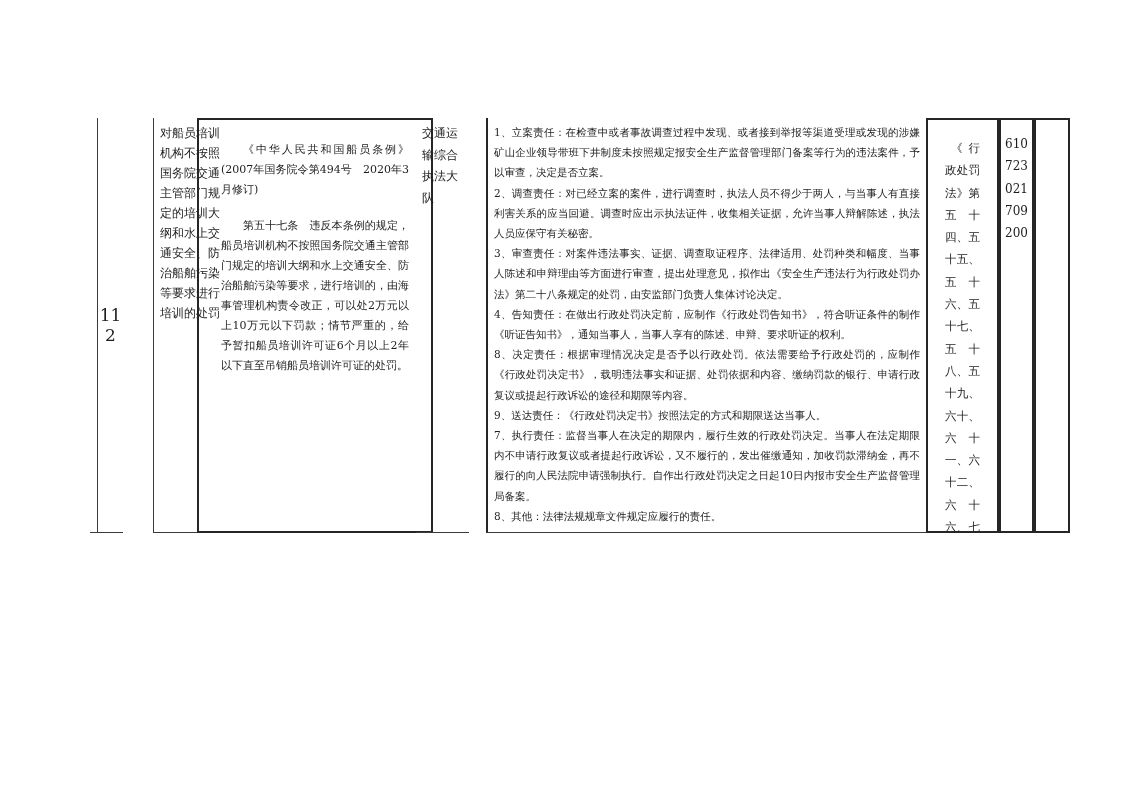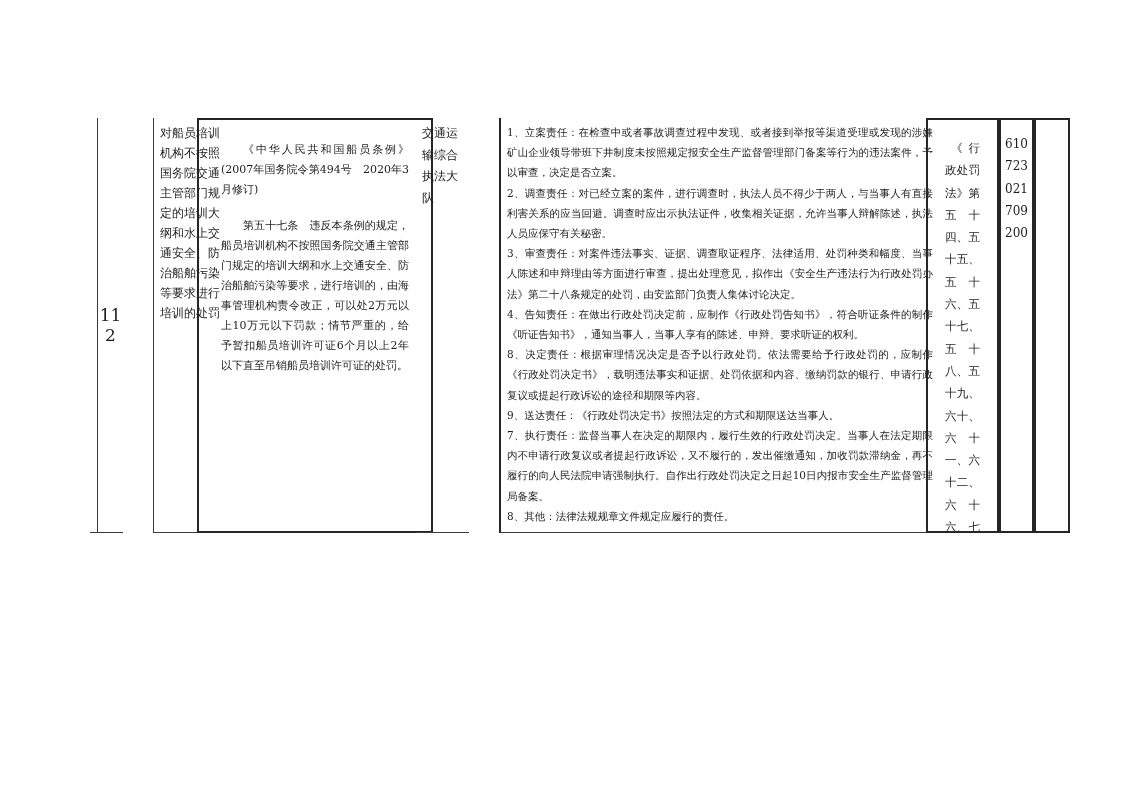--- a/index.html
+++ b/index.html
@@ -41,21 +41,21 @@
     font-size:11px;line-height:20px;text-align:justify;
   }
   .c-basis p{margin:16px;text-indent:2em;}
   .c-unit{
     left:416px;width:53px;
     border-bottom:1px solid #3a3a3a;
     padding:5px 6px 8px 6px;
     font-size:12px;line-height:21.5px;
   }
   .c-resp{
-    left:499px;width:440px;
+    left:486px;width:440px;
     border-left:2px solid #262626;
     border-bottom:1px solid #3a3a3a;
     padding:4px 6px 0 6px;
     font-size:10.5px;line-height:20.2px;text-align:justify;
   }
   .c-resp p{margin:0;}
   .c-ref{
     left:926px;width:73px;
     border:2px solid #262626;
     padding:4px 4px 0 4px;

